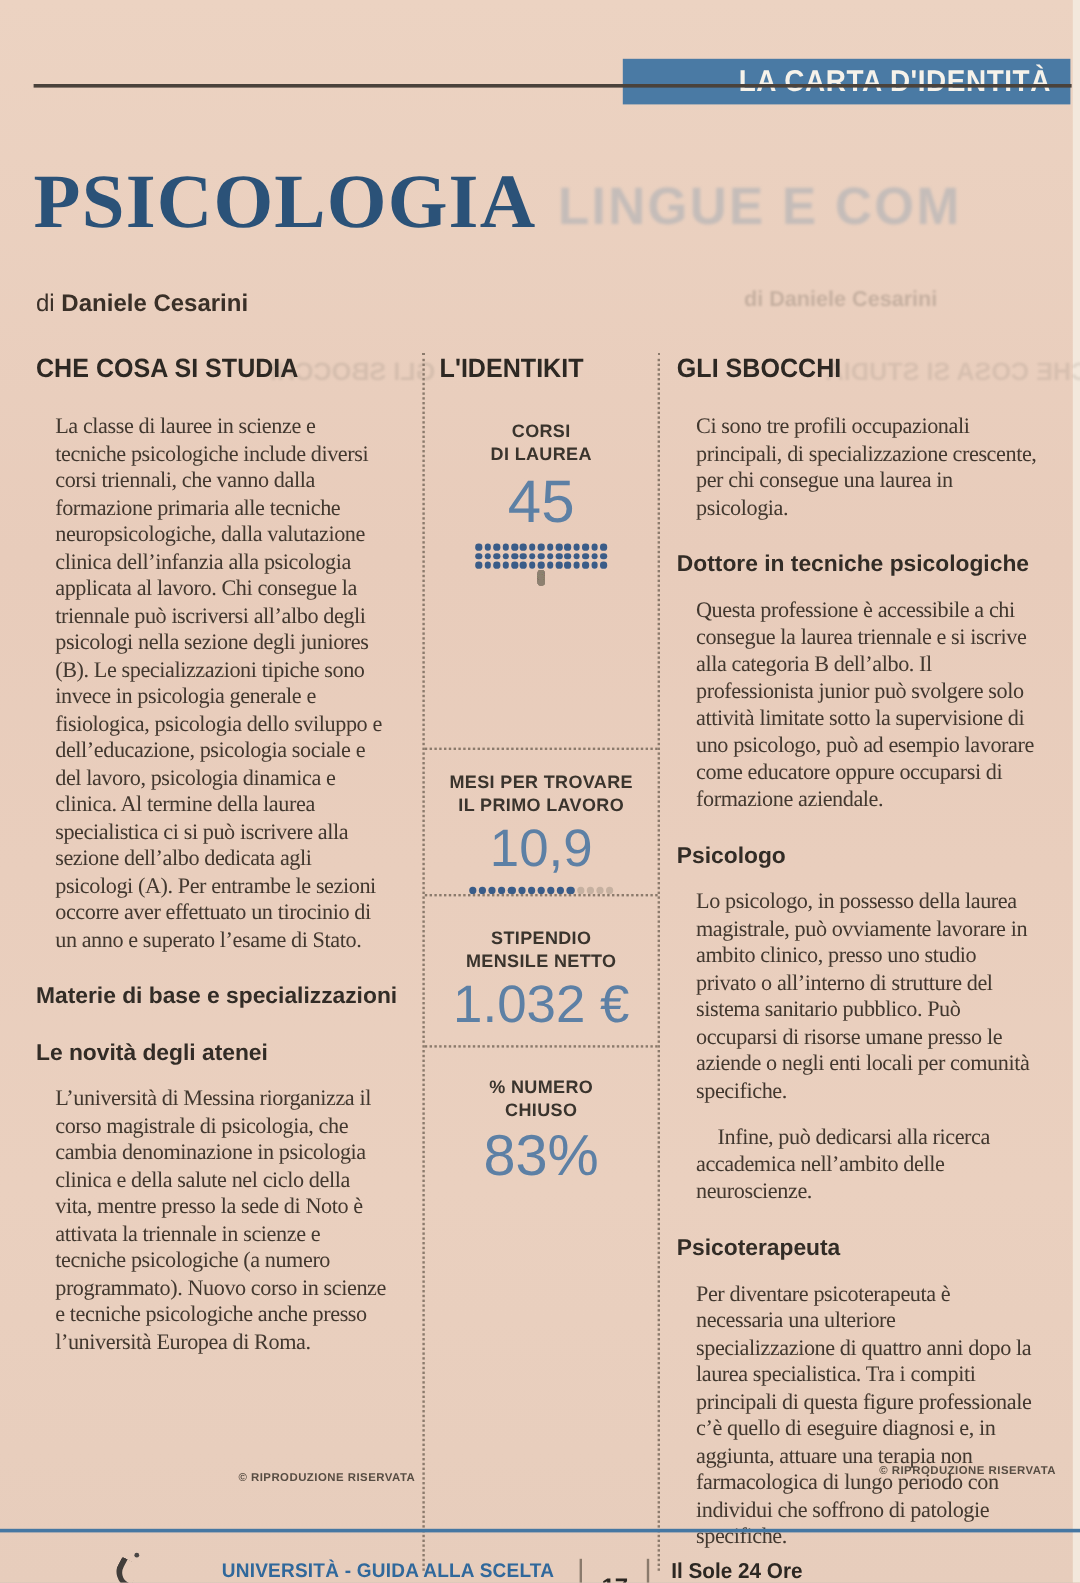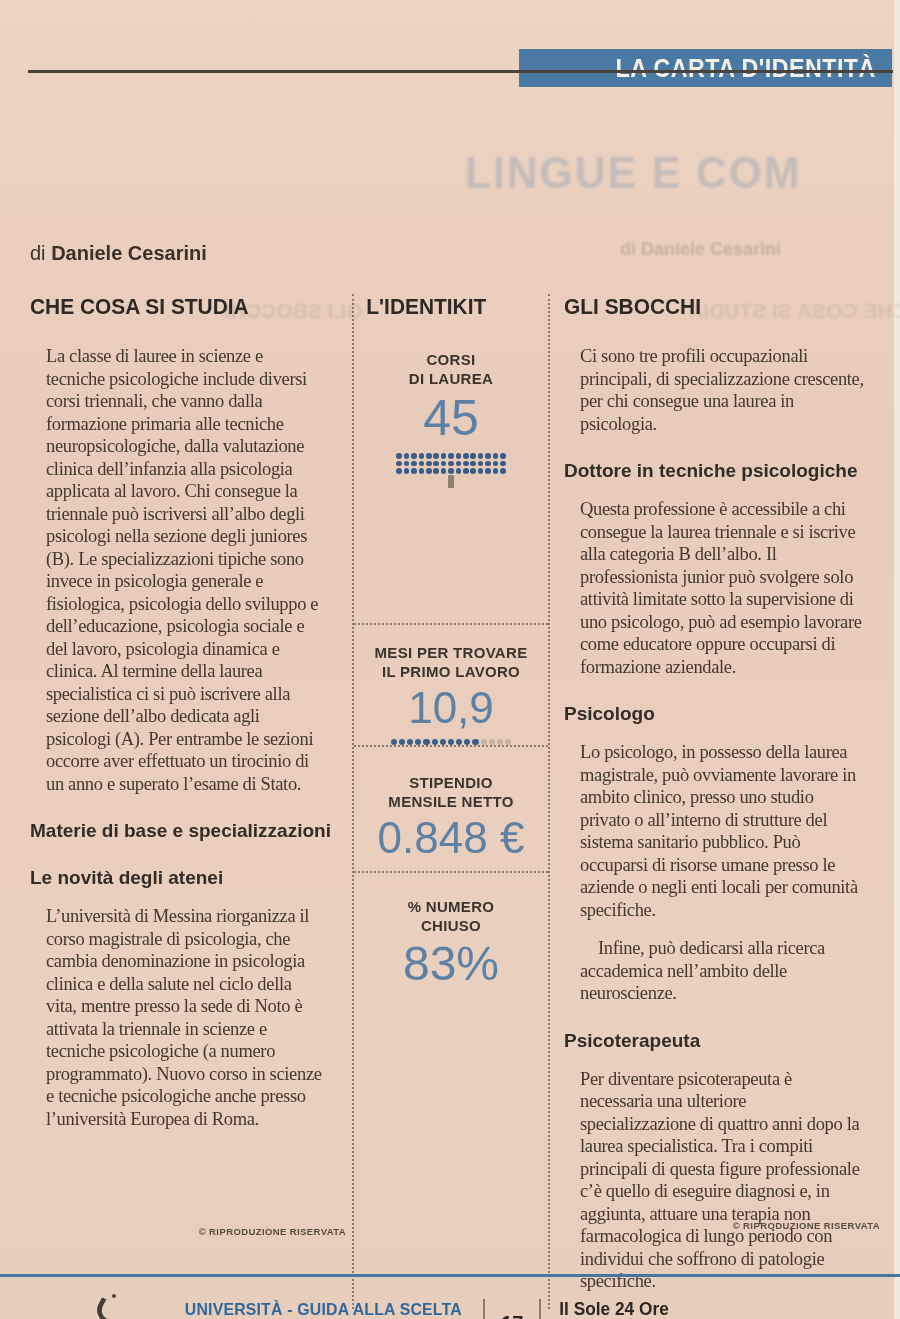--- a/index.html
+++ b/index.html
@@ -102,20 +102,21 @@
   <div class="kicker">
     <span>LA CARTA D'IDENTITÀ</span>
   </div>
   <div class="top-rule"></div>
 
   <div class="ghost ghost-headline">LINGUE E COM</div>
   <div class="ghost ghost-byline">di Daniele Cesarini</div>
   <div class="ghost ghost-col1">GLI SBOCCHI</div>
   <div class="ghost ghost-col3">CHE COSA SI STUDIA</div>
 
+  <h1 class="title">PSICOLOGIA</h1>
   <div class="byline">
     <span>di</span>
     <b>Daniele Cesarini</b>
   </div>
 
   <div class="columns">
 
     <div class="col col1">
       <div class="col-heading">CHE COSA SI STUDIA</div>
       <p class="body-text intro-gap">La classe di lauree in scienze e tecniche psicologiche include diversi corsi triennali, che vanno dalla formazione primaria alle tecniche neuropsicologiche, dalla valutazione clinica dell’infanzia alla psicologia applicata al lavoro. Chi consegue la triennale può iscriversi all’albo degli psicologi nella sezione degli juniores (B). Le specializzazioni tipiche sono invece in psicologia generale e fisiologica, psicologia dello sviluppo e dell’educazione, psicologia sociale e del lavoro, psicologia dinamica e clinica. Al termine della laurea specialistica ci si può iscrivere alla sezione dell’albo dedicata agli psicologi (A). Per entrambe le sezioni occorre aver effettuato un tirocinio di un anno e superato l’esame di Stato.</p>
@@ -291,21 +292,21 @@
             <span class="dot faint"></span>
             <span class="dot faint"></span>
             <span class="dot faint"></span>
           </div>
       </div>
 
 
       <div class="stat stat4">
         <div class="stat-label">STIPENDIO
 MENSILE NETTO</div>
-        <div class="stat-value">0.848 €</div>
+        <div class="stat-value">1.032 €</div>
       </div>
 
       <div class="stat stat5">
         <div class="stat-label">% NUMERO
 CHIUSO</div>
         <div class="stat-value">83%</div>
       </div>
     </div>
 
     <div class="col col3">

